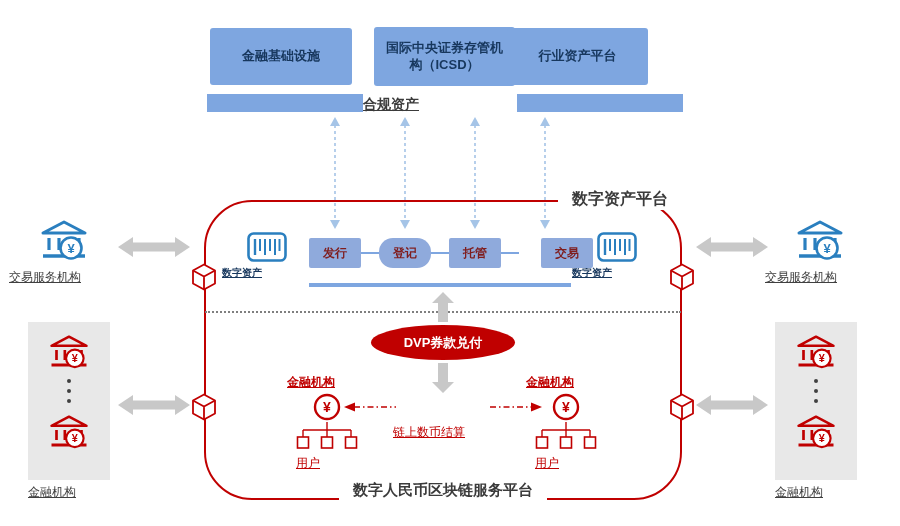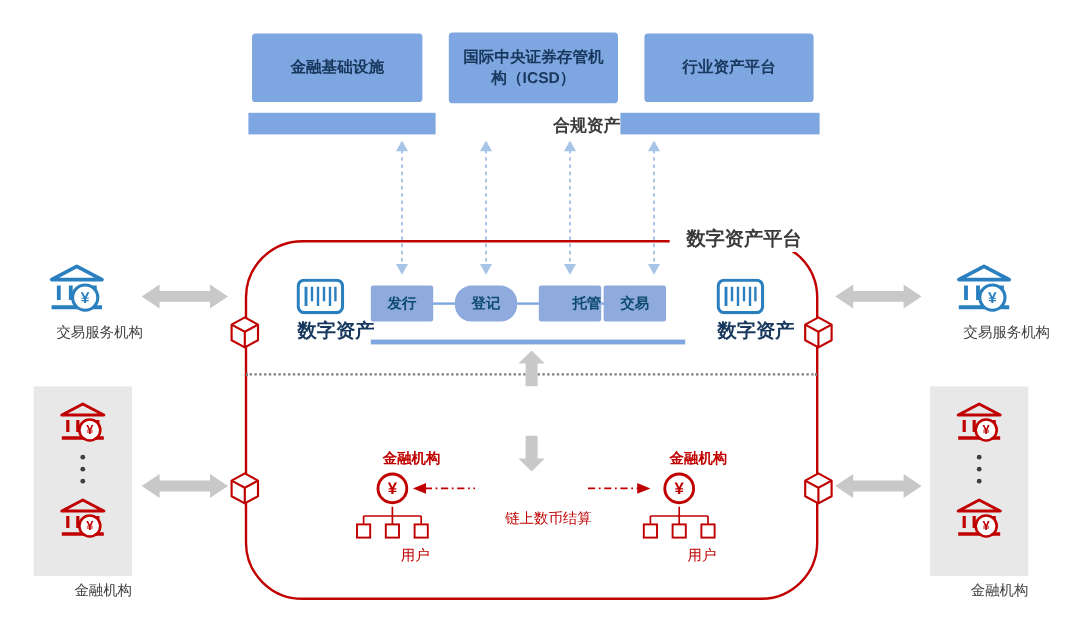--- a/index.html
+++ b/index.html
@@ -13,25 +13,25 @@
     --dark:#3B3B3B;
   }
   html,body{margin:0;padding:0;background:#fff;}
   .canvas{position:relative;width:900px;height:526px;background:#fff;
           font-family:"Liberation Sans",sans-serif;overflow:hidden;}
   .abs{position:absolute;}
   .ctr{display:flex;align-items:center;justify-content:center;text-align:center;}
   .tbox{position:absolute;background:var(--blue);color:var(--navy);font-weight:bold;
         font-size:13px;line-height:1.3;border-radius:3px;padding:2px 8px;box-sizing:border-box;}
   .bar{position:absolute;height:18px;background:var(--blue);}
-  .pbox{position:absolute;width:52px;height:30px;background:var(--pblue);color:#0c4a6e;
+  .pbox{position:absolute;width:52px;height:30px;background:var(--pblue);color:#7f1d1d;
         font-size:12px;font-weight:bold;border-radius:2px;}
   .conn{position:absolute;height:2px;background:var(--blue);}
-  .lbl{position:absolute;text-align:right;}
-  .navytxt{color:var(--navy);font-weight:bold;font-size:16px;}
+  .lbl{position:absolute;text-align:left;text-decoration:underline;}
+  .navytxt{color:var(--navy);font-weight:bold;font-size:10px;}
   .redb{color:var(--red);font-weight:bold;font-size:12px;}
   .redn{color:var(--red);font-size:12px;}
   .sidelbl{color:#404040;font-size:12px;}
   .mainrect{position:absolute;left:204px;top:200px;width:478px;height:300px;
             border:2px solid var(--red);border-radius:48px;box-sizing:border-box;background:transparent;}
   .titlewrap{position:absolute;text-align:center;}
   .white-tag{background:#fff;padding:0 14px;display:inline-block;font-weight:bold;color:var(--dark);}
   .dvp{position:absolute;left:371px;top:325px;width:144px;height:35px;background:var(--red);
        color:#fff;border-radius:50%;font-weight:bold;font-size:13px;line-height:35px;text-align:center;}
   .sep{position:absolute;left:205px;top:311px;width:476px;border-top:2px dotted #7F7F7F;}
@@ -63,21 +63,21 @@
     <polygon points="6,0 11,9 1,9" fill="currentColor"></polygon>
       <polygon points="6,112 11,103 1,103" fill="currentColor"></polygon>
   </svg>
 
   <div class="tbox ctr" style="left:210px;top:28px;width:142px;height:57px;">
     <span>金融基础设施</span>
   </div>
   <div class="tbox ctr" style="left:374px;top:27px;width:141px;height:59px;justify-content:center;">
     <span>国际中央证券存管机构（ICSD）</span>
   </div>
-  <div class="tbox ctr" style="left:537px;top:28px;width:141px;height:57px;">
+  <div class="tbox ctr" style="left:507px;top:28px;width:141px;height:57px;">
     <span>行业资产平台</span>
   </div>
 
   <div class="bar" style="left:207px;top:94px;width:156px;"></div>
   <div class="bar" style="left:517px;top:94px;width:166px;"></div>
   <div class="lbl" style="left:363px;top:95px;width:154px;font-size:14px;font-weight:bold;color:var(--dark);line-height:18px;">合规资产</div>
 
   <div class="mainrect"></div>
 
   <div class="titlewrap" style="left:204px;top:189px;width:478px;text-align:right;">
@@ -107,34 +107,35 @@
   <div class="lbl navytxt" style="left:572px;top:266px;width:90px;">数字资产</div>
 
   <div class="pbox ctr" style="left:309px;top:238px;">
       <span>发行</span>
     </div>
   <div class="conn" style="left:361px;top:252px;width:18px;"></div>
   <div class="pbox ctr" style="left:379px;top:238px;border-radius:14px;">
       <span>登记</span>
     </div>
   <div class="conn" style="left:431px;top:252px;width:18px;"></div>
-  <div class="pbox ctr" style="left:449px;top:238px;justify-content:flex-end;">
+  <div class="pbox ctr" style="left:449px;top:238px;">
       <span>托管</span>
     </div>
   <div class="conn" style="left:501px;top:252px;width:18px;"></div>
-  <div class="pbox ctr" style="left:503px;top:238px;">
+  <div class="pbox ctr" style="left:541px;top:238px;">
       <span>交易</span>
     </div>
   <div class="abs" style="left:309px;top:283px;width:262px;height:4px;background:var(--blue);"></div>
 
   <div class="sep"></div>
 
   <svg class="abs" style="left:432px;top:292px;color:var(--gray);" width="22" height="30" viewBox="0 0 22 30">
     <polygon points="11,0 22,11 16,11 16,30 6,30 6,11 0,11" fill="currentColor"></polygon>
   </svg>
+  <div class="dvp">DVP券款兑付</div>
   <svg class="abs" style="left:432px;top:363px;color:var(--gray);" width="22" height="30" viewBox="0 0 22 30">
     <polygon points="11,30 0,19 6,19 6,0 16,0 16,19 22,19" fill="currentColor"></polygon>
   </svg>
 
   <div class="lbl redb" style="left:287px;top:374px;width:80px;">金融机构</div>
   <div class="lbl redb" style="left:526px;top:374px;width:80px;">金融机构</div>
 
   <svg class="abs" style="left:313px;top:393px;color:var(--red);" width="28" height="28" viewBox="0 0 28 28">
     <circle cx="14" cy="14" r="12" fill="#fff" stroke="currentColor" stroke-width="2.4"></circle>
     <text x="14" y="19" text-anchor="middle" font-size="14" font-weight="bold" fill="currentColor">¥</text>
@@ -170,20 +171,23 @@
     <line x1="7" y1="8" x2="55" y2="8" stroke="currentColor" stroke-width="1.4"></line>
     <line x1="7" y1="8" x2="7" y2="15" stroke="currentColor" stroke-width="1.4"></line>
     <line x1="31" y1="8" x2="31" y2="15" stroke="currentColor" stroke-width="1.4"></line>
     <line x1="55" y1="8" x2="55" y2="15" stroke="currentColor" stroke-width="1.4"></line>
     <rect x="1.5" y="15" width="11" height="11" fill="#fff" stroke="currentColor" stroke-width="1.6"></rect>
     <rect x="25.5" y="15" width="11" height="11" fill="#fff" stroke="currentColor" stroke-width="1.6"></rect>
     <rect x="49.5" y="15" width="11" height="11" fill="#fff" stroke="currentColor" stroke-width="1.6"></rect>
   </svg>
   <div class="lbl redn" style="left:535px;top:455px;width:62px;">用户</div>
 
+  <div class="titlewrap" style="left:204px;top:481px;width:478px;">
+    <span class="white-tag" style="font-size:15px;">数字人民币区块链服务平台</span>
+  </div>
 
   <svg class="abs" style="left:40px;top:219px;color:var(--bankblue);" width="48" height="44" viewBox="0 0 48 44">
     <path d="M3 14 L24 3 L45 14 Z" fill="none" stroke="currentColor" stroke-width="3" stroke-linejoin="round"></path>
     <line x1="9" y1="19" x2="9" y2="31" stroke="currentColor" stroke-width="3.2"></line>
     <line x1="19" y1="19" x2="19" y2="31" stroke="currentColor" stroke-width="3.2"></line>
     <line x1="29" y1="19" x2="29" y2="31" stroke="currentColor" stroke-width="3.2"></line>
     <line x1="39" y1="19" x2="39" y2="31" stroke="currentColor" stroke-width="3.2"></line>
     <line x1="3" y1="37" x2="45" y2="37" stroke="currentColor" stroke-width="3.4"></line>
     <circle cx="31" cy="29" r="10.5" fill="#fff" stroke="currentColor" stroke-width="2.6"></circle>
     <text x="31" y="33.5" text-anchor="middle" font-size="13" font-weight="bold" fill="currentColor">¥</text>

